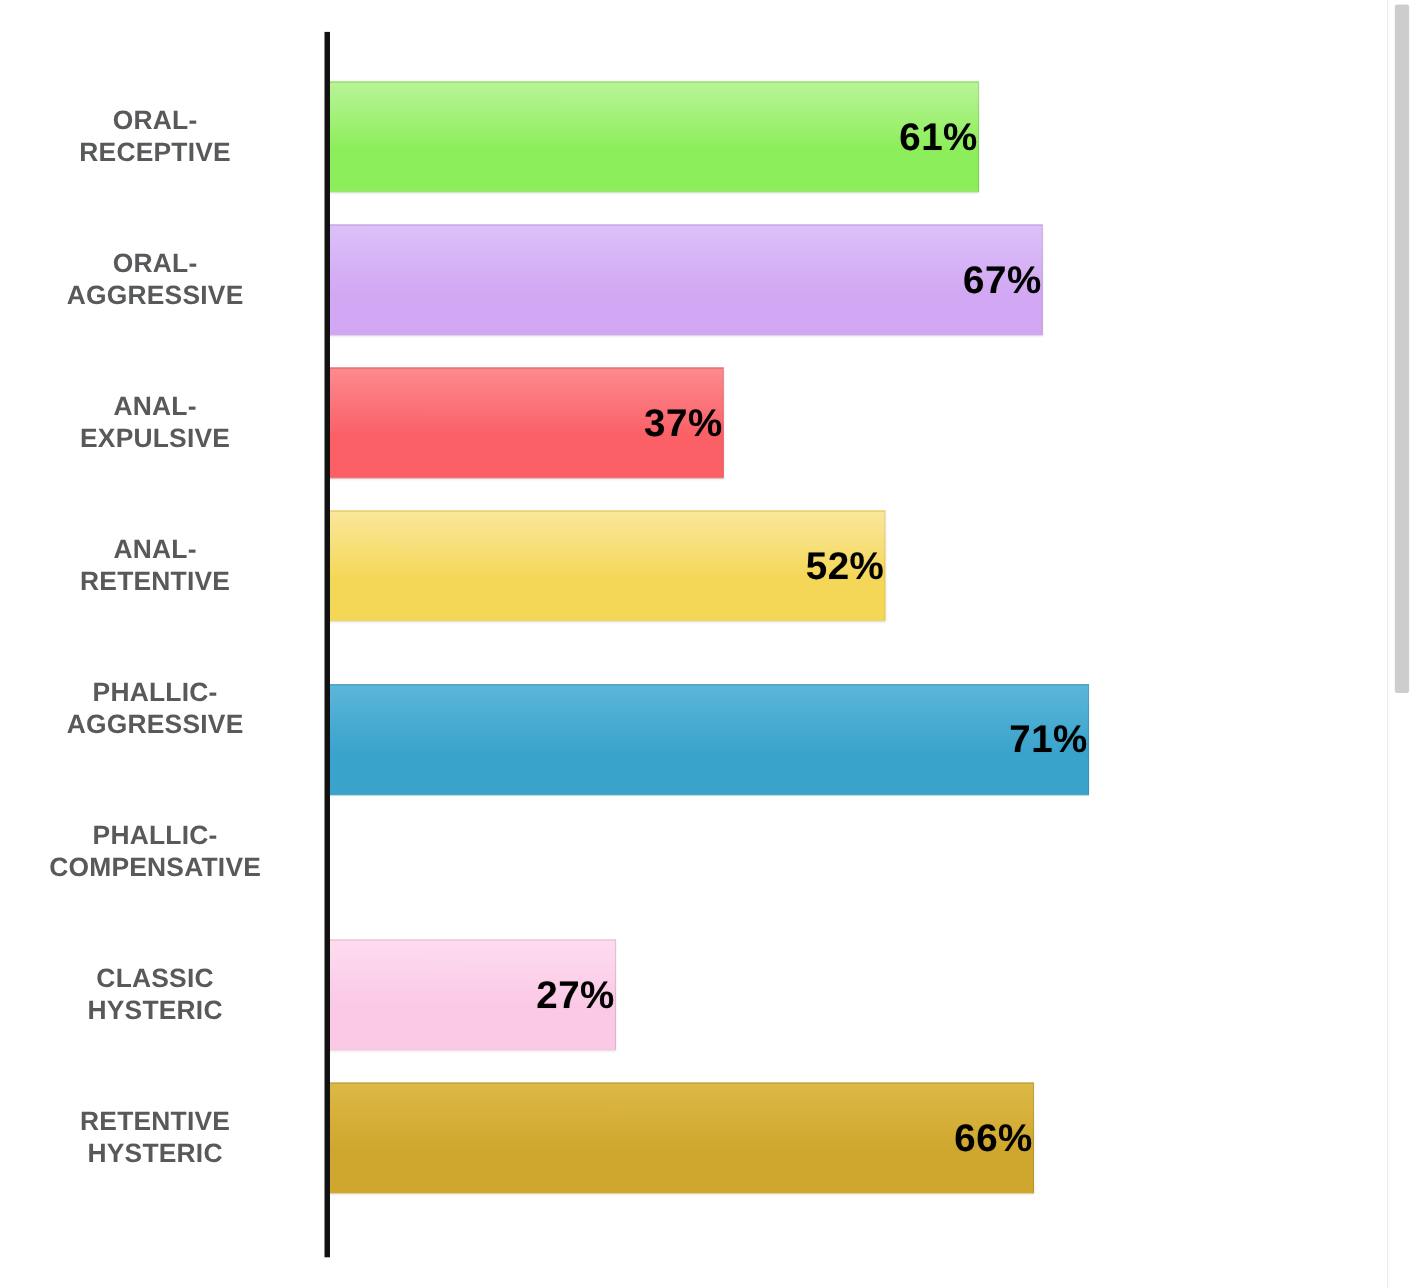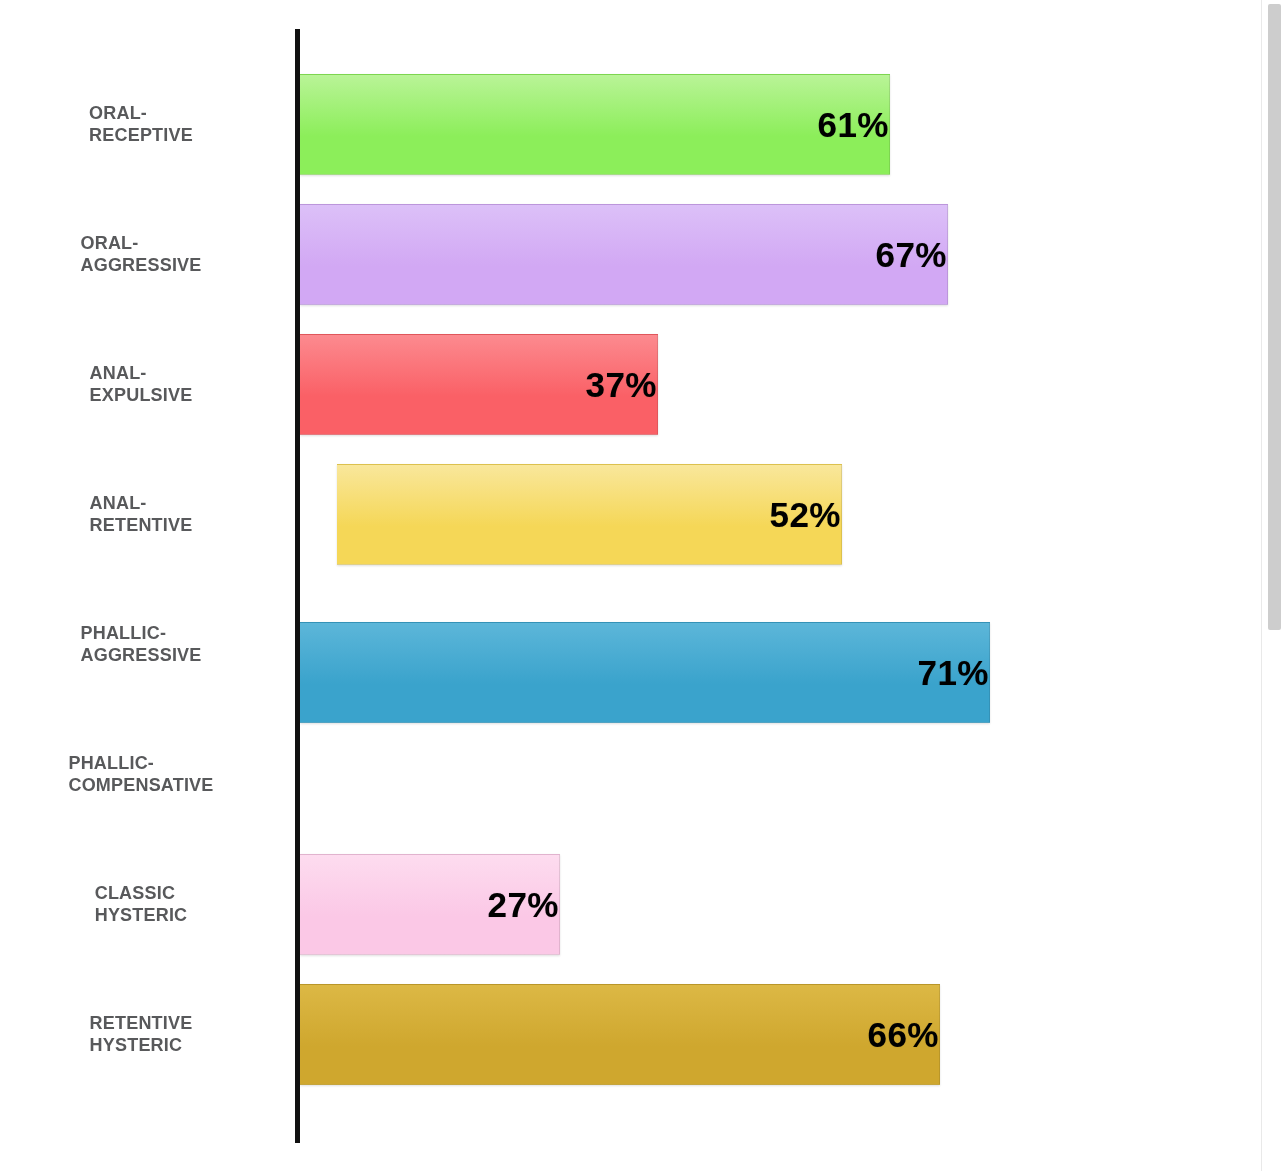--- a/index.html
+++ b/index.html
@@ -53,23 +53,23 @@
   .cat-label {
     position: absolute;
     left: 0px;
     top: 0px;
     width: 282px;
     height: 101px;
     display: flex;
     flex-direction: column;
     align-items: center;
     justify-content: center;
-    text-align: left;
+    text-align: center;
     color: #58595b;
-    font-size: 18px;
+    font-size: 24px;
     font-weight: bold;
     line-height: 1.18;
     letter-spacing: 0.2px;
     white-space: pre-line;
   }
 
   .bar-wrap {
     position: absolute;
     left: 300px;
     top: 0px;
@@ -145,21 +145,21 @@
 EXPULSIVE</div>
         <div class="bar-wrap" style="width: 358px;">
           <div class="bar" style="width: 100%; background: linear-gradient(rgb(252, 138, 143) 0%, rgb(250, 96, 102) 62%, rgb(250, 96, 102) 100%);">
             <span class="bar-value">37%</span>
           </div>
         </div>
       </div>
       <div class="bar-row" style="top: 464px;">
         <div class="cat-label">ANAL-
 RETENTIVE</div>
-        <div class="bar-wrap" style="width: 505px; padding-left: 37px;">
+        <div class="bar-wrap" style="width: 505px;">
           <div class="bar" style="width: 100%; background: linear-gradient(rgb(249, 231, 155) 0%, rgb(245, 215, 87) 62%, rgb(245, 215, 87) 100%);">
             <span class="bar-value">52%</span>
           </div>
         </div>
       </div>
       <div class="bar-row" style="top: 594px;">
         <div class="cat-label">PHALLIC-
 AGGRESSIVE</div>
         <div class="bar-wrap" style="width: 690px;">
           <div class="bar" style="width: 100%; background: linear-gradient(rgb(92, 182, 217) 0%, rgb(58, 163, 204) 62%, rgb(58, 163, 204) 100%); margin-top: 28px;">

